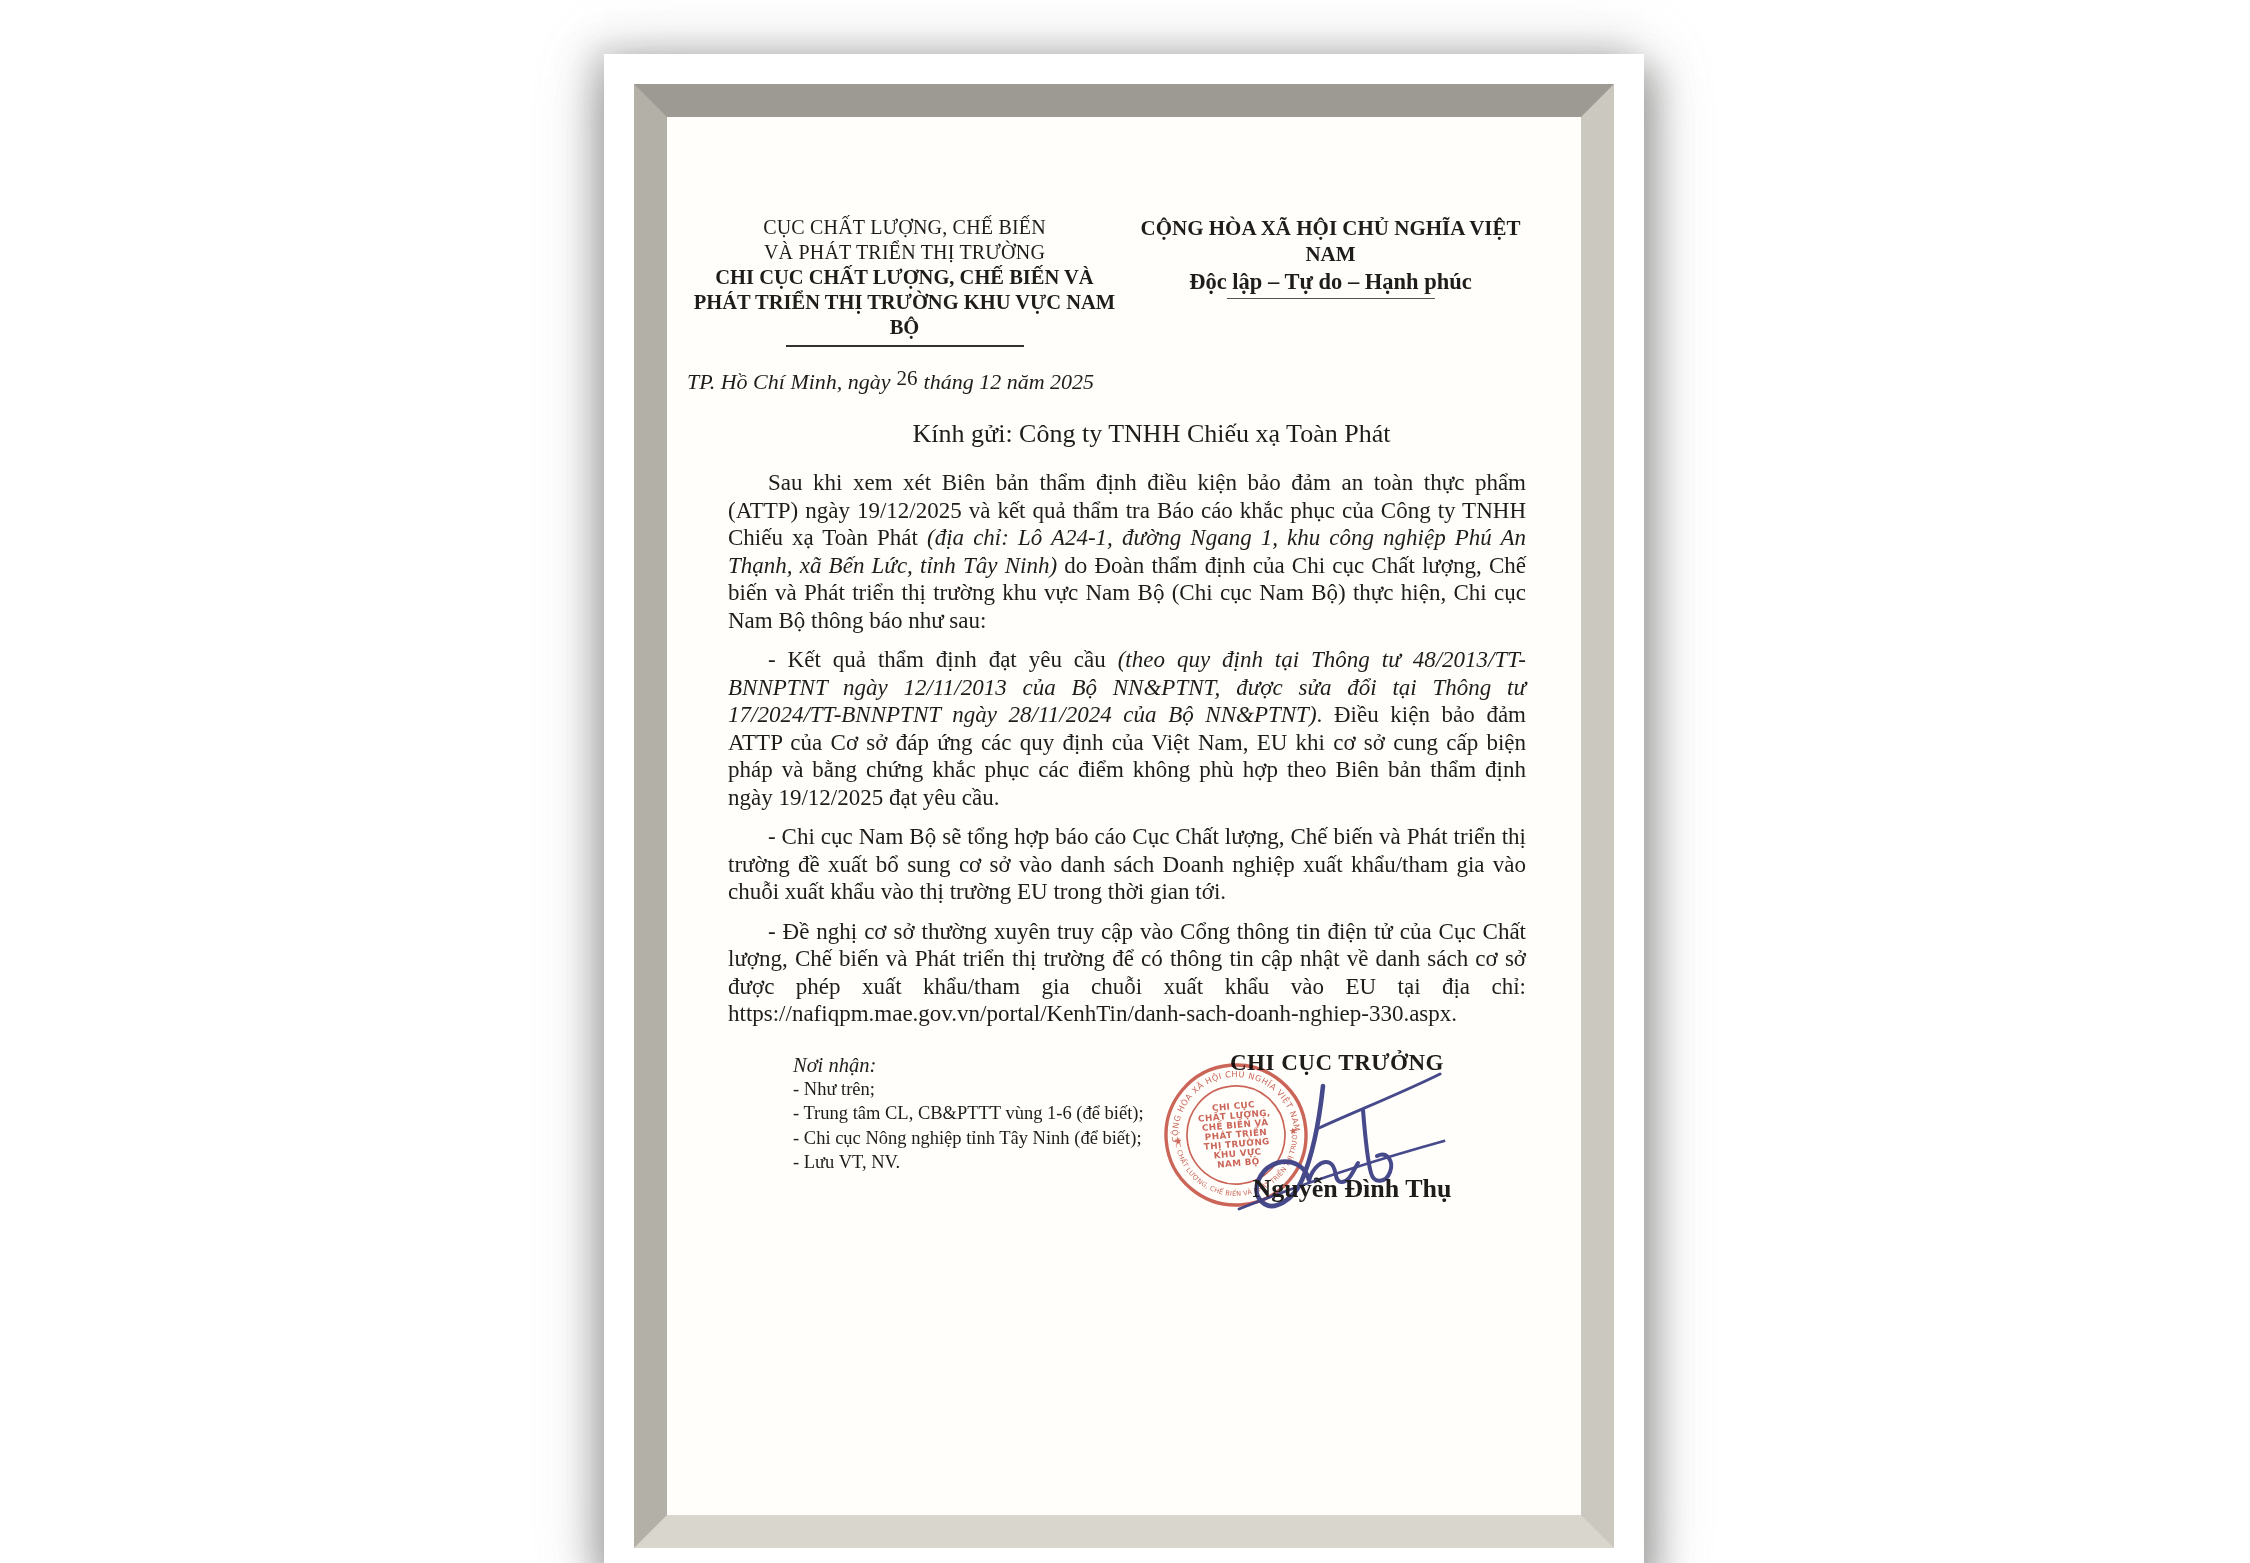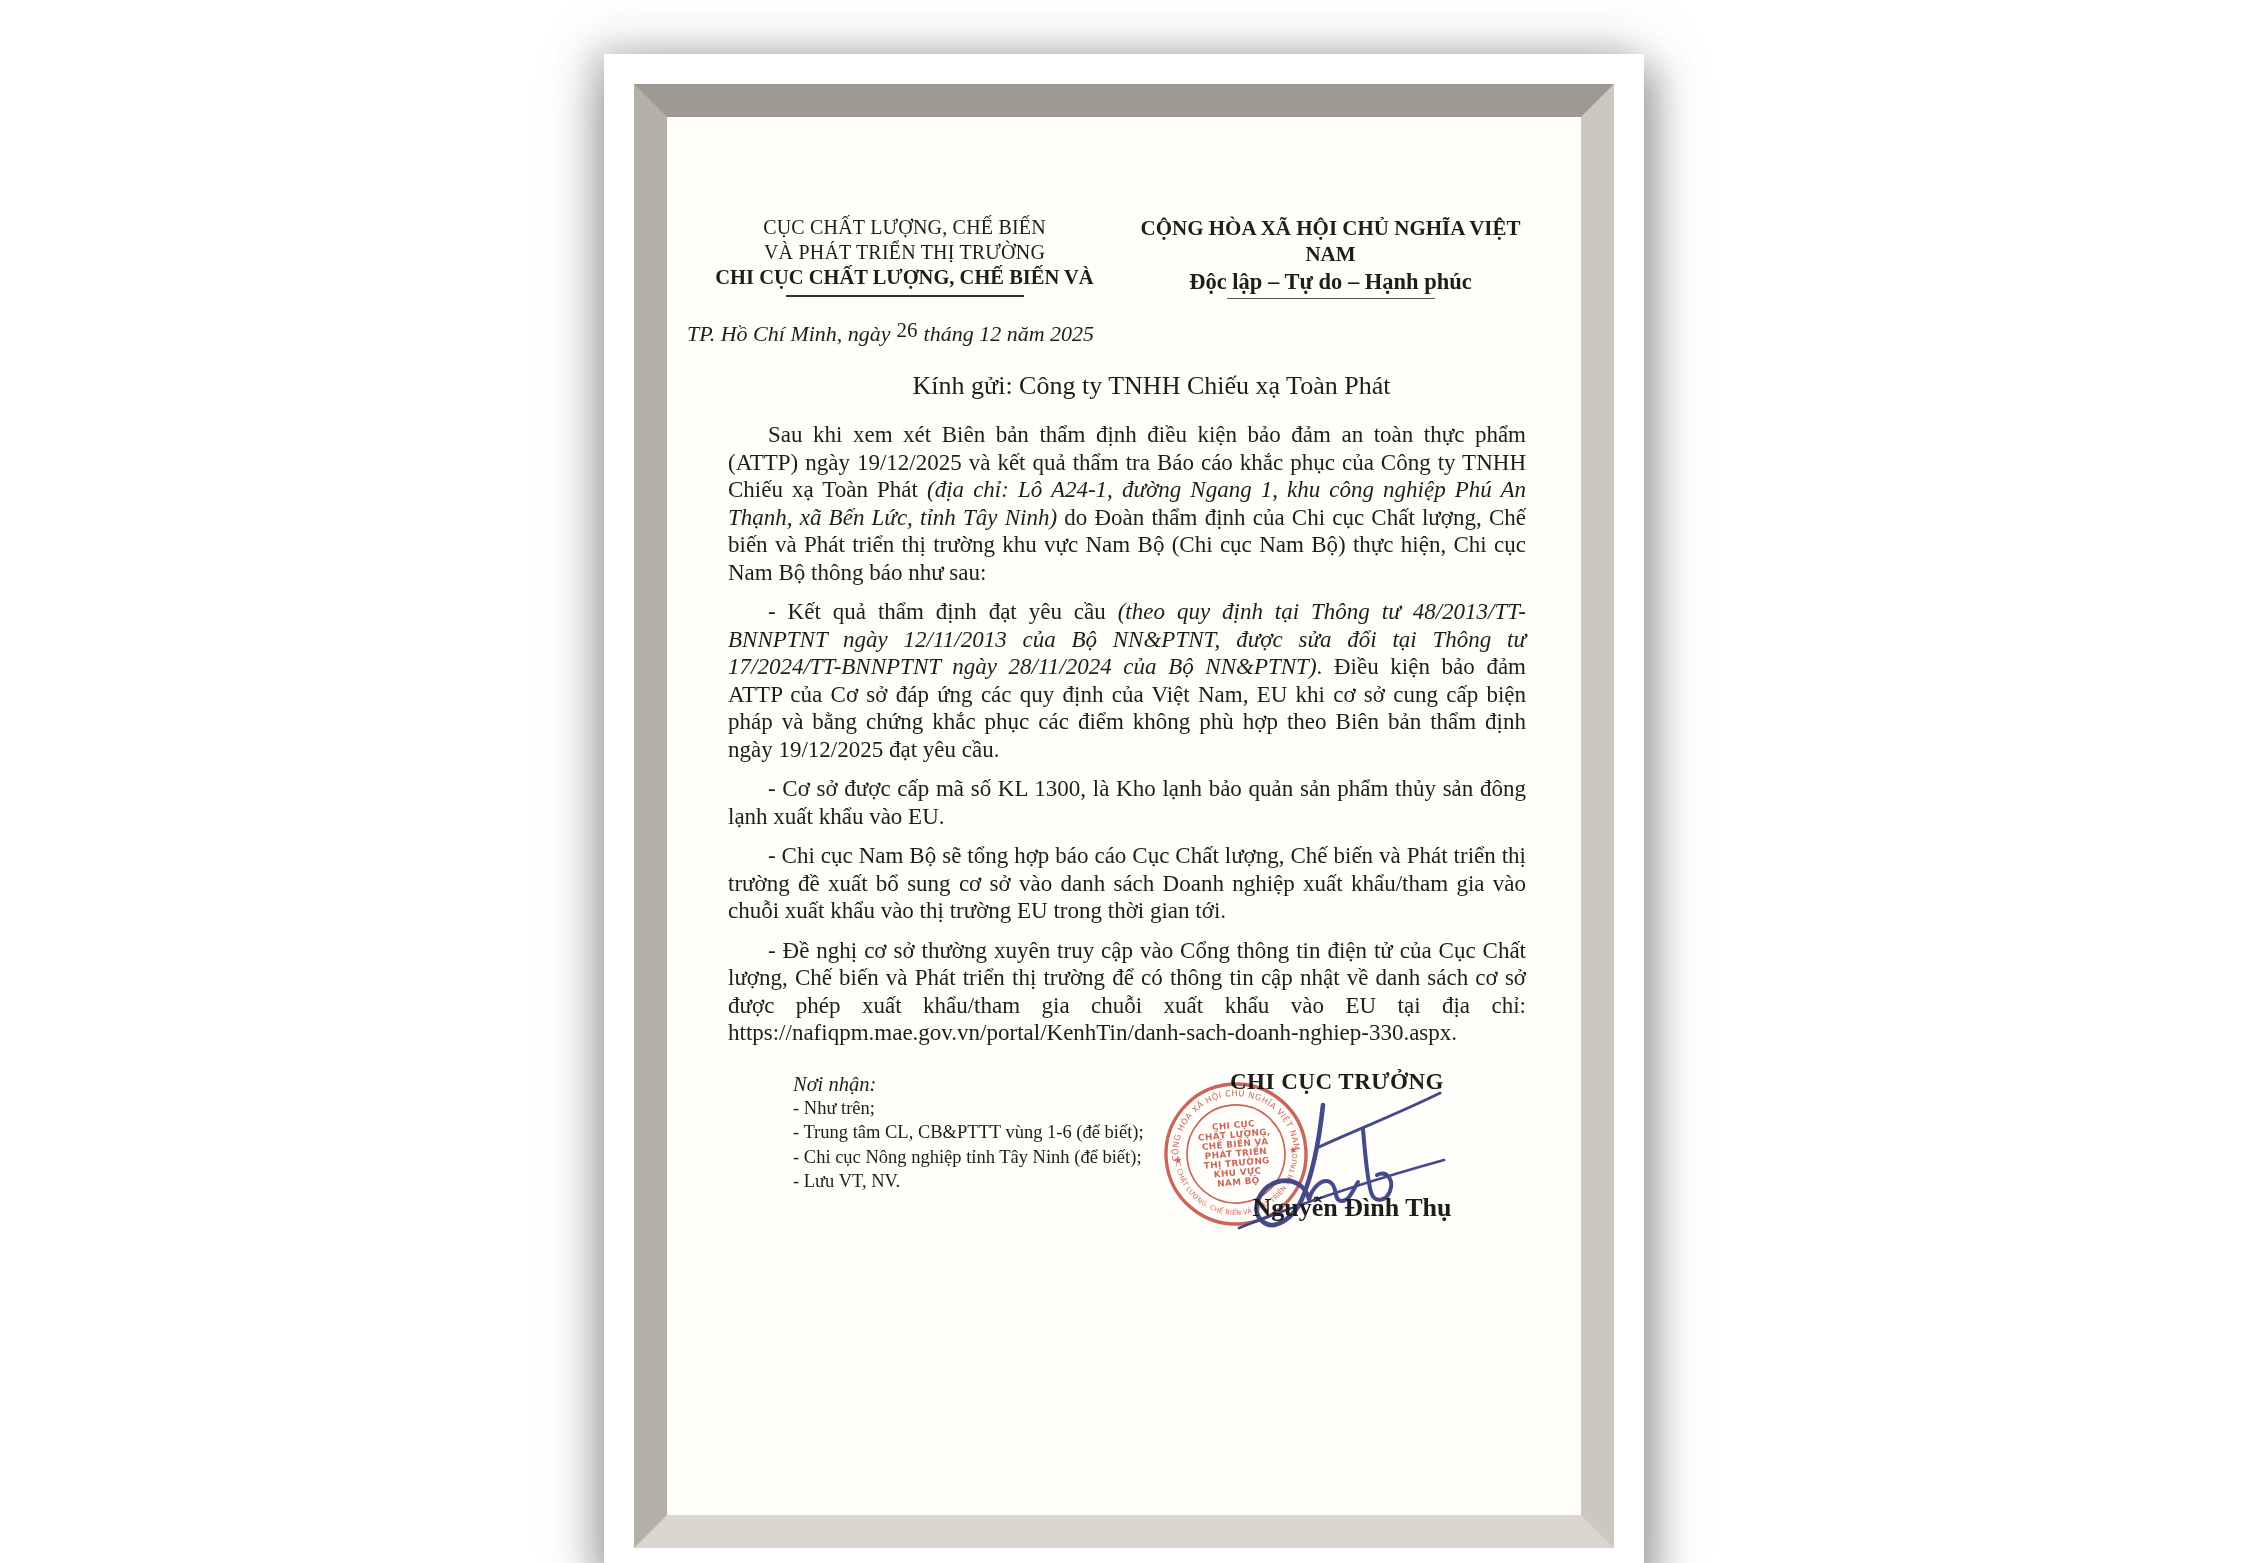--- a/index.html
+++ b/index.html
@@ -67,39 +67,39 @@
 
 <div class="frame">
   <div class="mat">
     <div class="paper">
 
       <div class="hdr">
         <div class="hdr-left">
           <div class="reg">CỤC CHẤT LƯỢNG, CHẾ BIẾN</div>
           <div class="reg">VÀ PHÁT TRIỂN THỊ TRƯỜNG</div>
           <div class="b">CHI CỤC CHẤT LƯỢNG, CHẾ BIẾN VÀ</div>
+          <div class="b">PHÁT TRIỂN THỊ TRƯỜNG KHU VỰC NAM BỘ</div>
           <div class="rule-left"></div>
         </div>
         <div class="hdr-right">
           <div class="nat">CỘNG HÒA XÃ HỘI CHỦ NGHĨA VIỆT NAM</div>
           <div class="motto">Độc lập – Tự do – Hạnh phúc</div>
           <div class="rule-right"></div>
         </div>
       </div>
 
       <div class="numrow">
         <div class="datecol italic"><span>TP.  Hồ Chí Minh, ngày</span><span class="raise2">26</span><span>tháng 12 năm 2025</span></div>
       </div>
 
       <div class="salutation">Kính gửi: Công ty TNHH Chiếu xạ Toàn Phát</div>
 
       <div class="bodycol">
         <p><span>Sau khi xem xét Biên bản thẩm định điều kiện bảo đảm an toàn thực phẩm (ATTP) ngày 19/12/2025 và kết quả thẩm tra Báo cáo khắc phục của Công ty TNHH Chiếu xạ Toàn Phát </span><span class="seg-i">(địa chỉ: Lô A24-1, đường Ngang 1, khu công nghiệp Phú An Thạnh, xã Bến Lức, tỉnh Tây Ninh)</span><span> do Đoàn thẩm định của Chi cục Chất lượng, Chế biến và Phát triển thị trường khu vực Nam Bộ (Chi cục Nam Bộ) thực hiện, Chi cục Nam Bộ thông báo như sau:</span></p>
         <p><span>- Kết quả thẩm định đạt yêu cầu </span><span class="seg-i">(theo quy định tại Thông tư 48/2013/TT-BNNPTNT ngày 12/11/2013 của Bộ NN&amp;PTNT, được sửa đổi tại Thông tư 17/2024/TT-BNNPTNT ngày 28/11/2024 của Bộ NN&amp;PTNT)</span><span>. Điều kiện bảo đảm ATTP của Cơ sở đáp ứng các quy định của Việt Nam, EU khi cơ sở cung cấp biện pháp và bằng chứng khắc phục các điểm không phù hợp theo Biên bản thẩm định ngày 19/12/2025 đạt yêu cầu.</span></p>
-        <p><span>- Cơ sở được cấp mã số KL 1300, là Kho lạnh bảo quản sản phẩm thủy sản đông lạnh xuất khẩu vào EU.</span></p>
         <p><span>- Chi cục Nam Bộ sẽ tổng hợp báo cáo Cục Chất lượng, Chế biến và Phát triển thị trường đề xuất bổ sung cơ sở vào danh sách Doanh nghiệp xuất khẩu/tham gia vào chuỗi xuất khẩu vào thị trường EU trong thời gian tới.</span></p>
         <p><span>- Đề nghị cơ sở thường xuyên truy cập vào Cổng thông tin điện tử của Cục Chất lượng, Chế biến và Phát triển thị trường để có thông tin cập nhật về danh sách cơ sở được phép xuất khẩu/tham gia chuỗi xuất khẩu vào EU tại địa chỉ: https://nafiqpm.mae.gov.vn/portal/KenhTin/danh-sach-doanh-nghiep-330.aspx.</span></p>
       </div>
 
       <div class="foot">
         <div class="recips">
           <div class="rt">Nơi nhận:</div>
           <div class="ri">- Như trên;</div>
           <div class="ri">- Trung tâm CL, CB&amp;PTTT vùng 1-6 (để biết);</div>
           <div class="ri">- Chi cục Nông nghiệp tỉnh Tây Ninh (để biết);</div>

